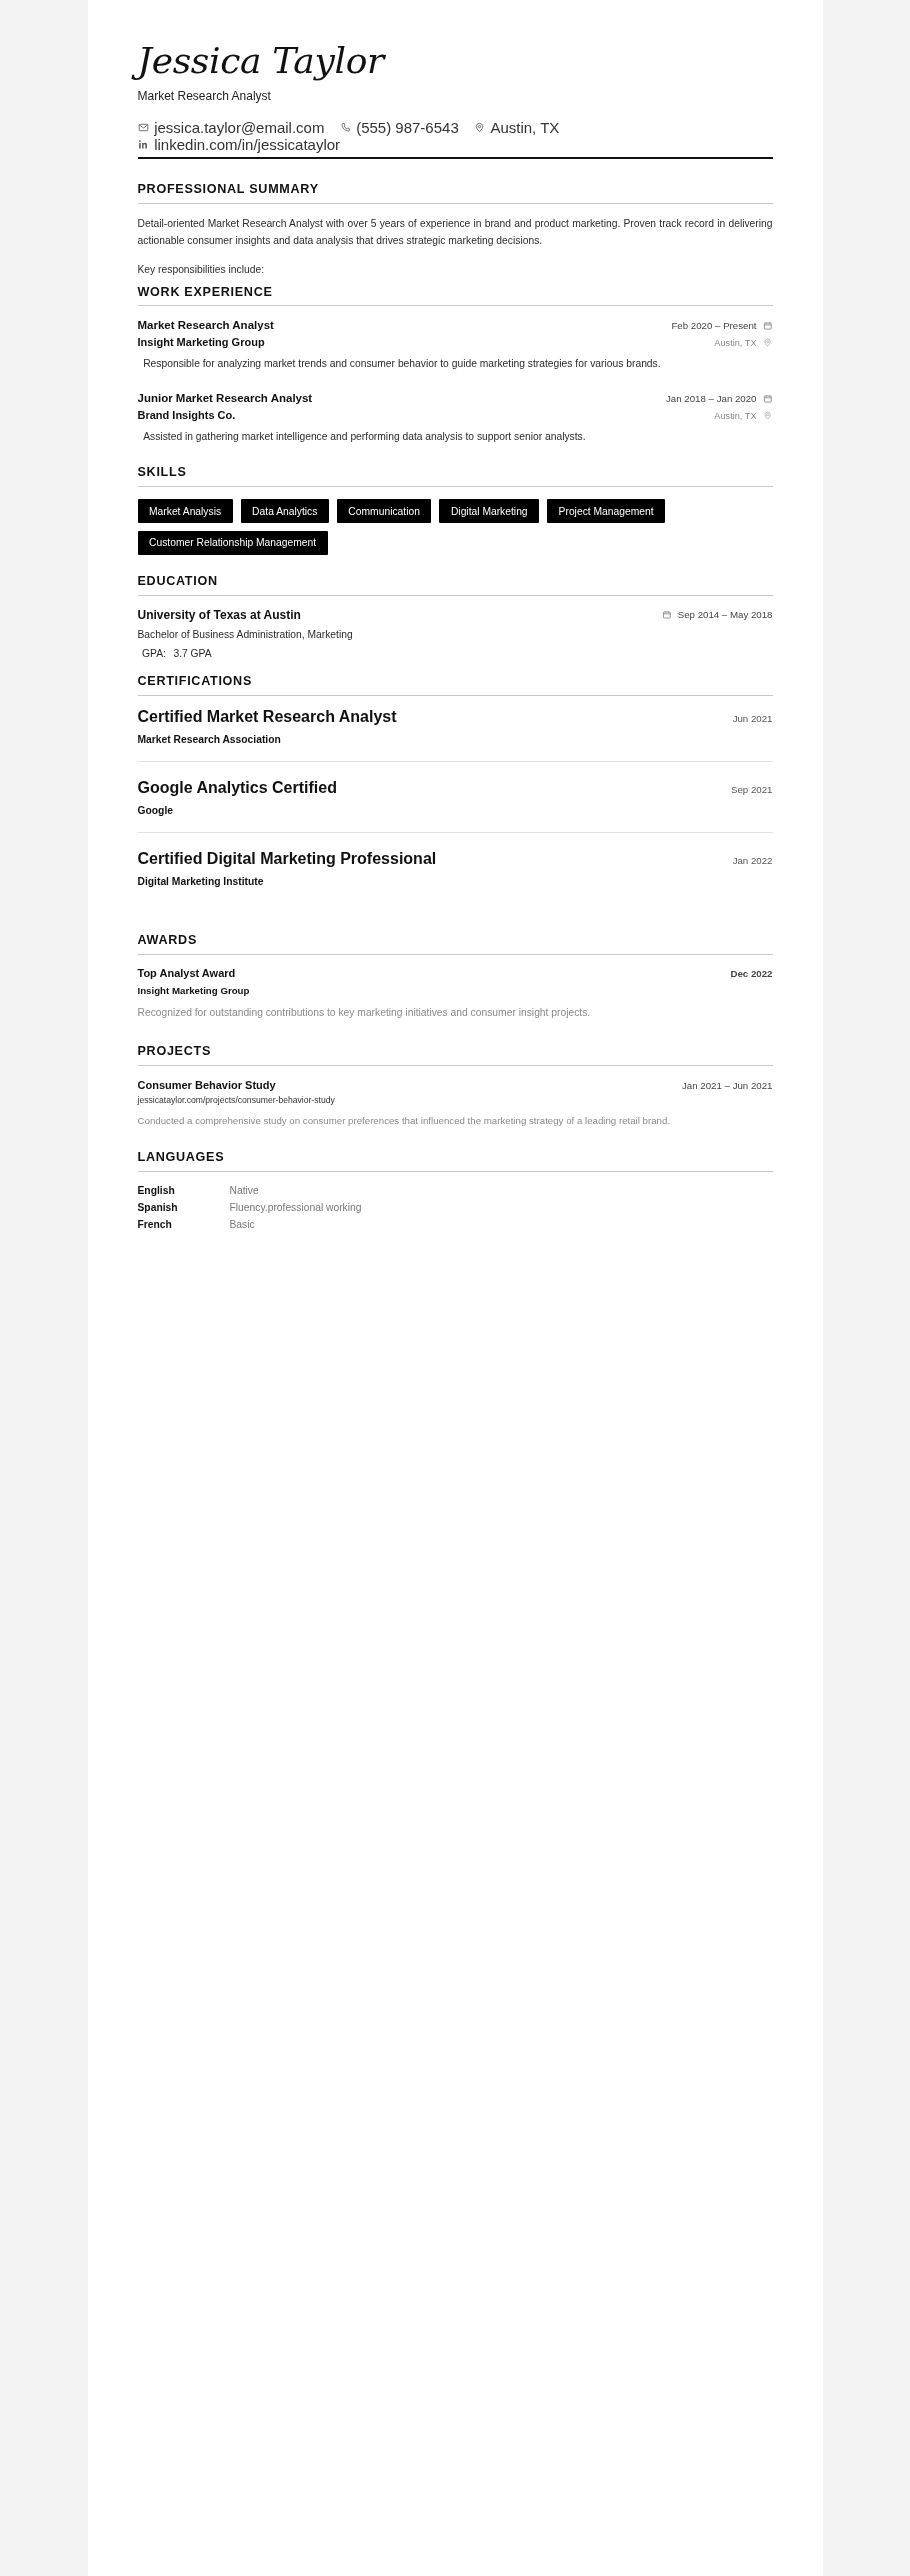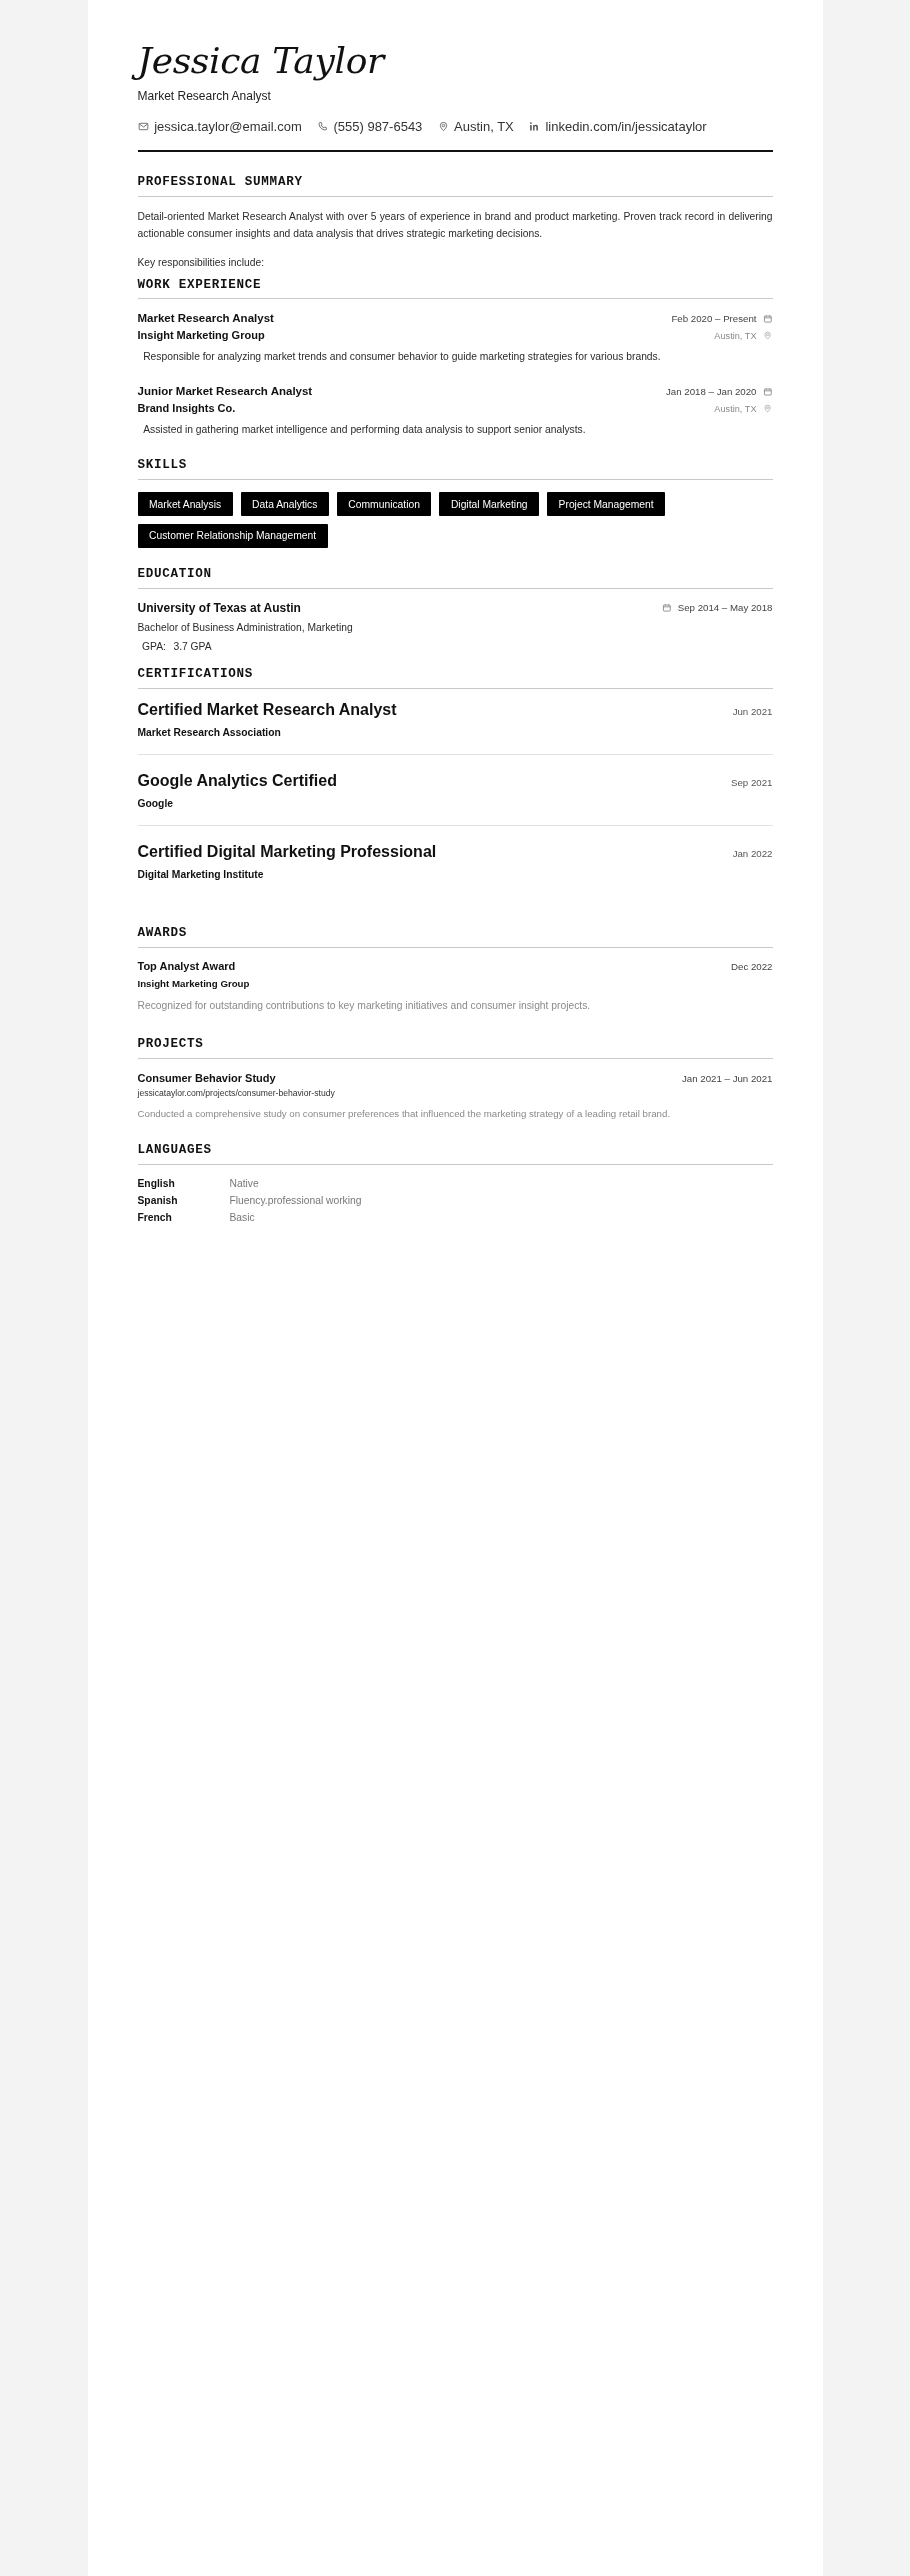--- a/index.html
+++ b/index.html
@@ -37,23 +37,23 @@
     font-size: 12px;
     color: #222222;
     margin: 0 0 16px 0;
     font-weight: 400;
   }
   .contact-row {
     display: flex;
     flex-wrap: wrap;
     align-items: center;
     gap: 0;
-    font-size: 13px;
+    font-size: 15px;
     color: #333333;
-    margin-bottom: 16px;
+    margin-bottom: 4px;
   }
   .contact-item {
     display: inline-flex;
     align-items: center;
     margin-right: 15px;
     white-space: nowrap;
   }
   .contact-item .ci-icon {
     display: inline-flex;
     align-items: center;
@@ -73,21 +73,20 @@
 
   
   .section { margin-bottom: 2.3px; }
   .section-title {
     font-size: 12.6px;
     font-weight: 700;
     letter-spacing: 0.7px;
     color: #111111;
     margin: 0 0 6.9px 0;
     text-transform: uppercase;
-    font-family: Liberation Mono, monospace;
   }
   .section-rule {
     border: none;
     border-top: 0.9px solid #c9c9c9;
     margin: 0 0 12.6px 0;
   }
 
   .body-text {
     font-size: 10.3px;
     line-height: 1.65;
@@ -213,20 +212,21 @@
   .award-org {
     font-size: 9.7px;
     font-weight: 700;
     color: #111111;
     margin-top: 5.2px;
   }
   .award-date {
     font-size: 9.7px;
     color: #444444;
     white-space: nowrap;
+    font-weight: bold;
   }
   .award-desc {
     font-size: 10.3px;
     line-height: 1.6;
     color: #8a8a8a;
     margin-top: 9.2px;
   }
 
   
   .proj-item { margin-bottom: 9px; }

